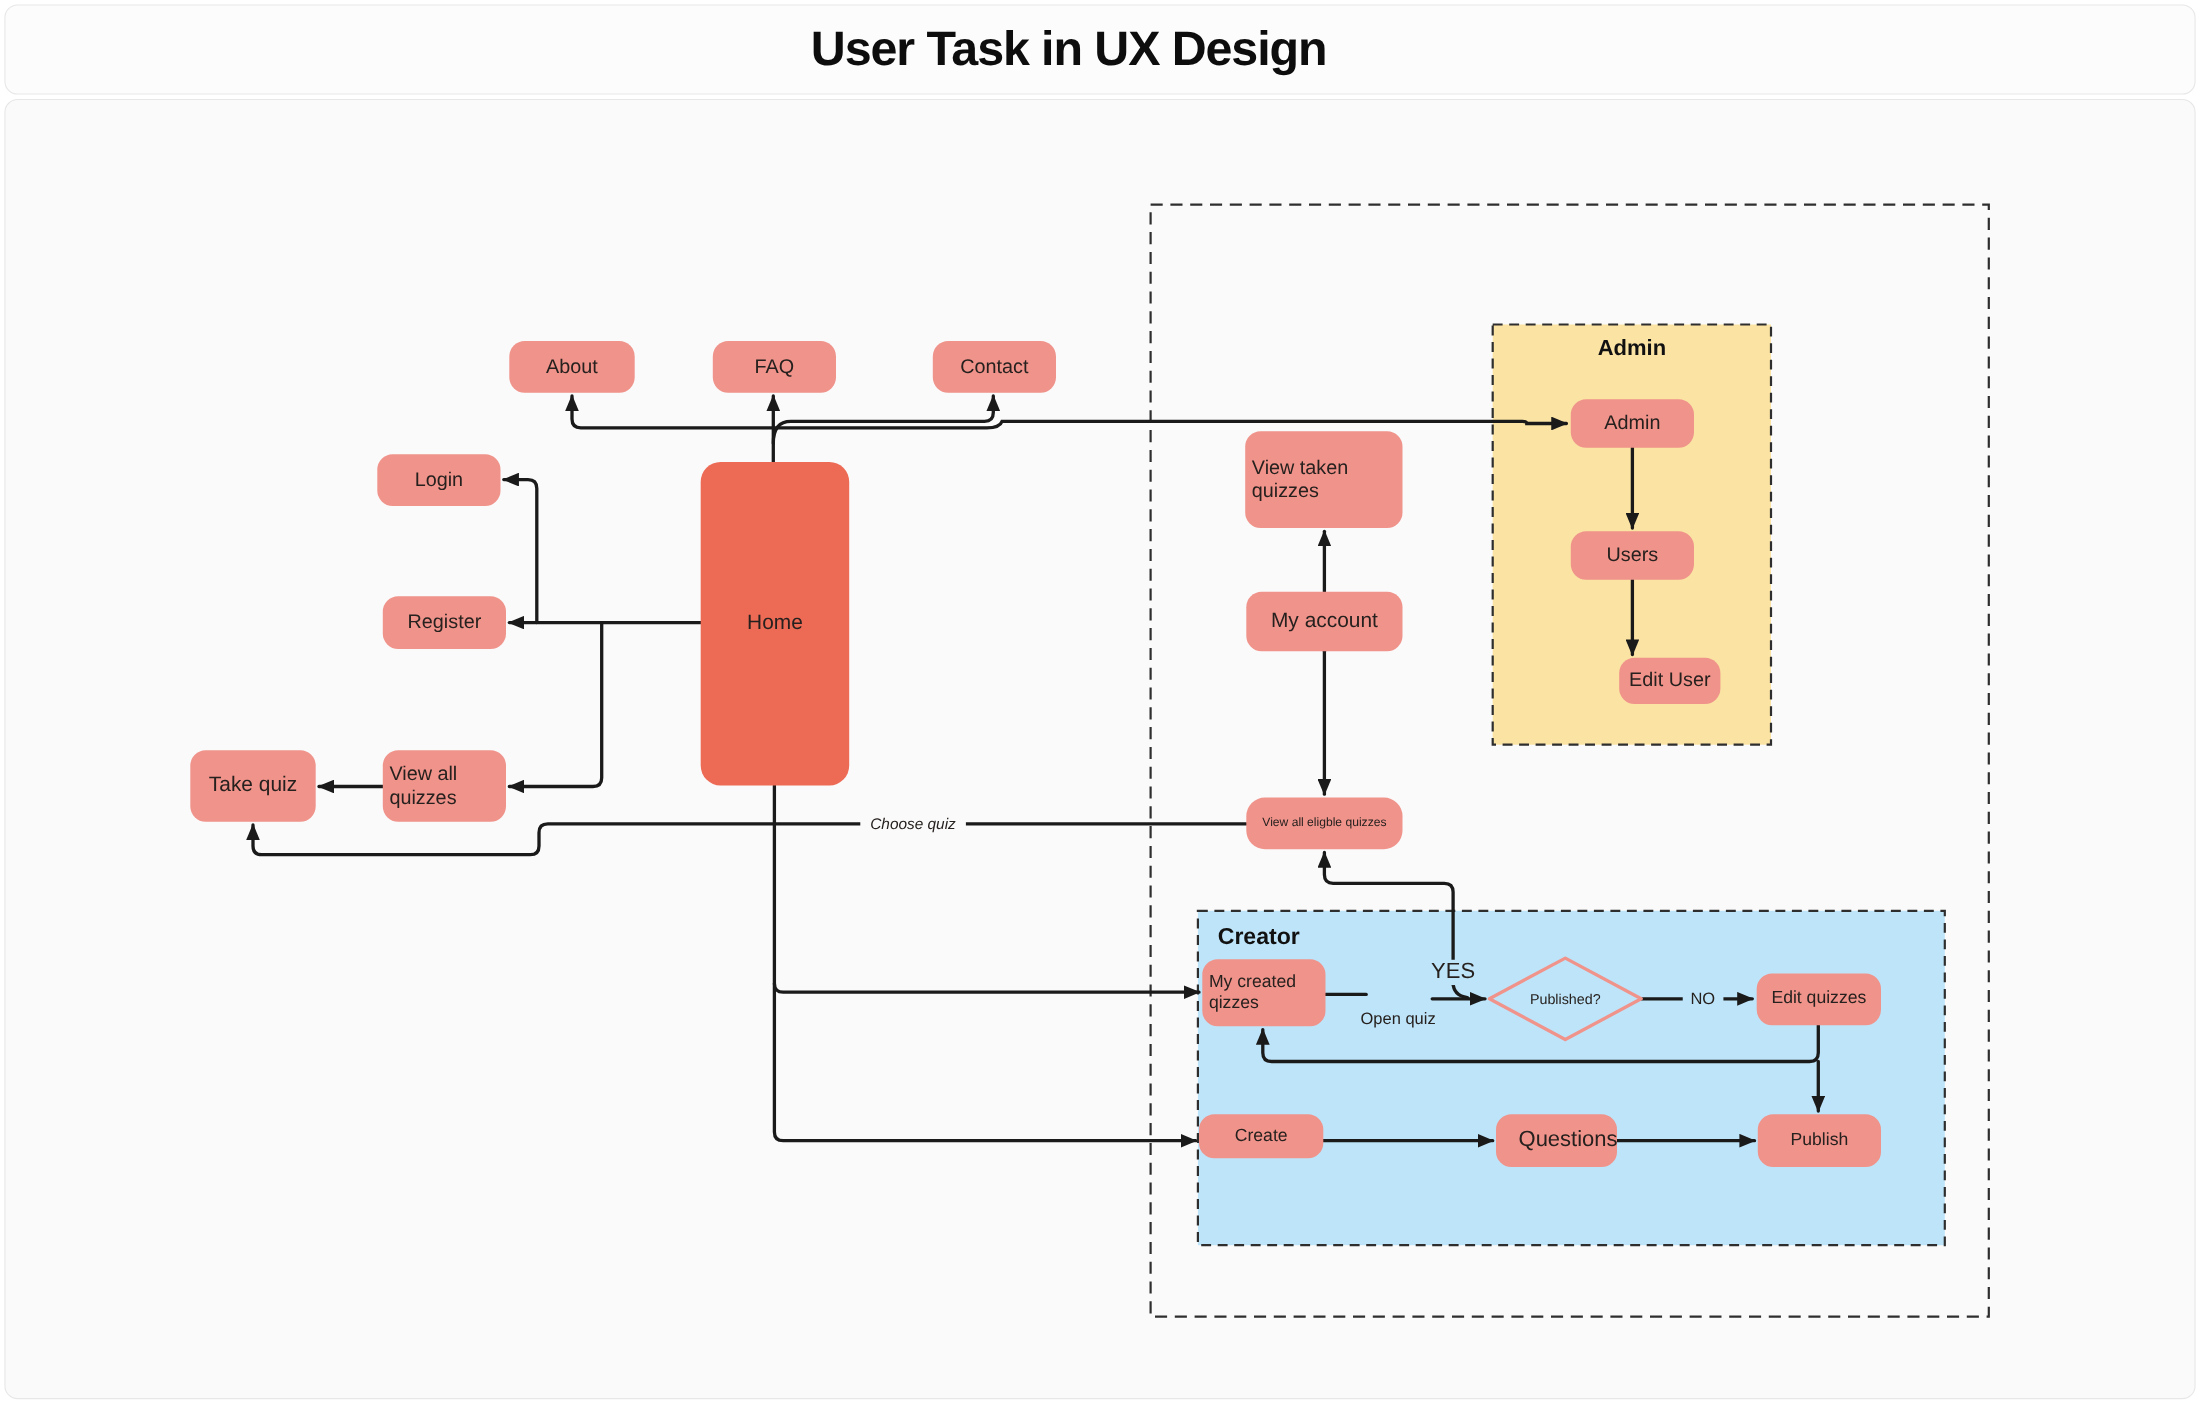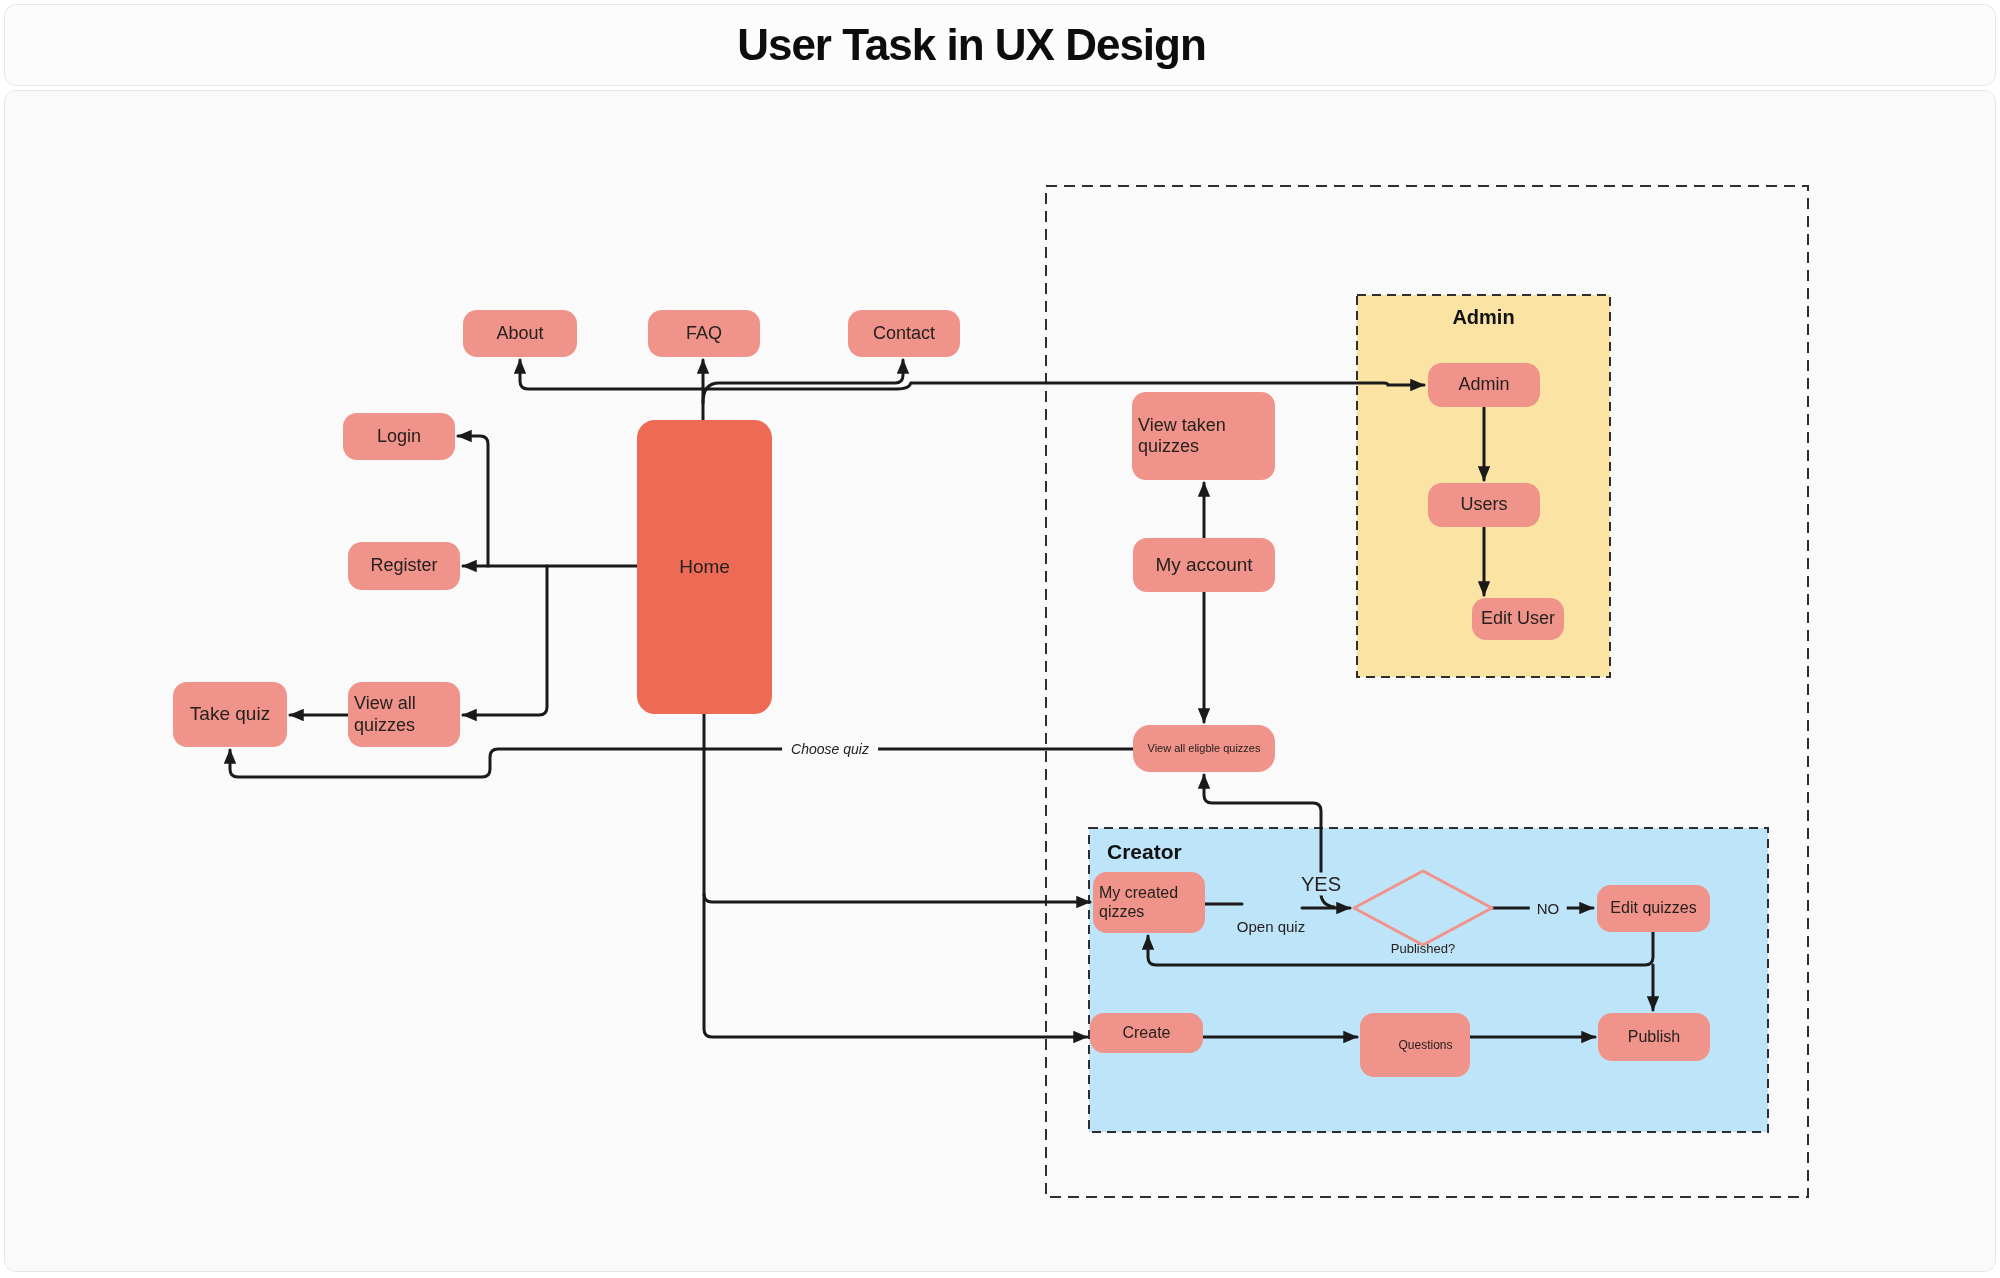--- a/index.html
+++ b/index.html
@@ -131,27 +131,27 @@
     </div>
   <div class="node" style="left:1093px;top:872px;width:112px;height:61px;font-size:16px;">
       <span>My created qizzes</span>
     </div>
   <div class="node" style="left:1597px;top:885px;width:113px;height:47px;font-size:16px;">
       <span>Edit quizzes</span>
     </div>
   <div class="node" style="left:1090px;top:1013px;width:113px;height:40px;font-size:16px;">
       <span>Create</span>
     </div>
-  <div class="node" style="left:1360px;top:1013px;width:110px;height:64px;font-size:12px;padding-left:27px;">
+  <div class="node" style="left:1360px;top:1013px;width:110px;height:48px;font-size:20px;padding-left:27px;">
       <span>Questions</span>
     </div>
   <div class="node" style="left:1598px;top:1013px;width:112px;height:48px;font-size:16px;">
       <span>Publish</span>
     </div>
 
-  <div class="diamond-label" style="left:1423px;top:908px;margin-top:40px;">Published?</div>
+  <div class="diamond-label" style="left:1423px;top:908px;">Published?</div>
 
   <div class="edge-label bg-canvas" style="left:830px;top:749px;font-size:14px;font-style:italic;">Choose quiz</div>
   <div class="edge-label bg-creator" style="left:1271px;top:926px;font-size:15px;">Open quiz</div>
   <div class="edge-label bg-creator" style="left:1321px;top:884px;font-size:20px;">YES</div>
   <div class="edge-label bg-creator" style="left:1548px;top:908px;font-size:15px;">NO</div>
 
 </div>
 
 </body></html>

